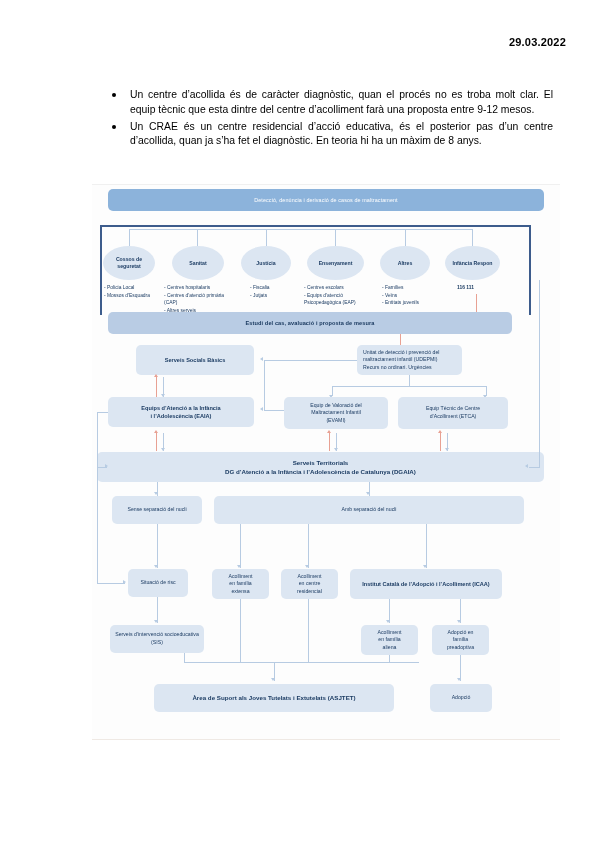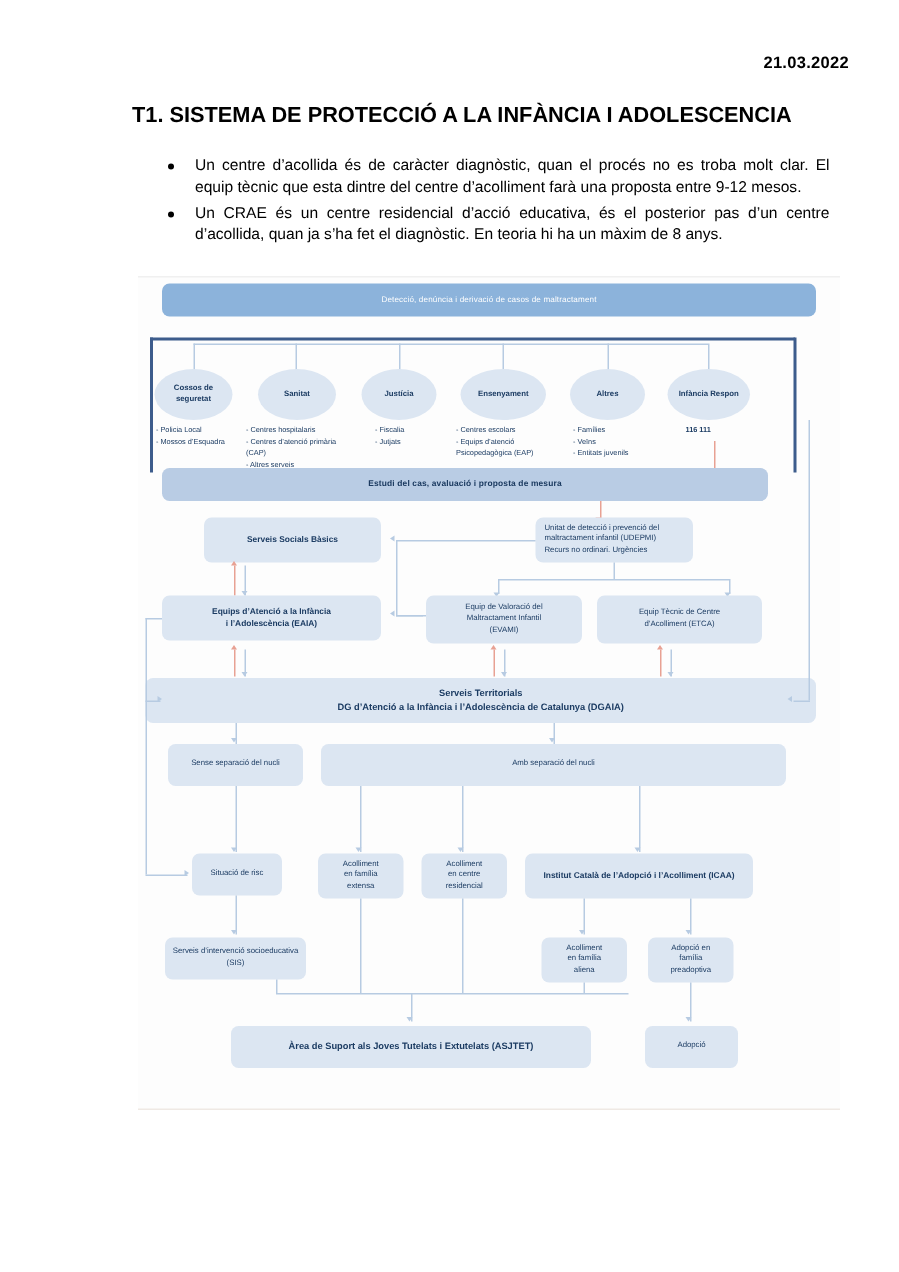--- a/index.html
+++ b/index.html
@@ -11,21 +11,21 @@
 
   
   .doc-date{
     position:absolute;right:33px;top:36px;
     font-size:11px;font-weight:bold;letter-spacing:.2px;
   }
   .doc-title{
     position:absolute;left:88px;top:68px;width:470px;
     font-size:14.5px;font-weight:bold;line-height:1.25;
   }
-  .bullets{position:absolute;left:98px;top:104px;width:455px;}
+  .bullets{position:absolute;left:98px;top:88px;width:455px;}
   .bullet{
     position:relative;padding-left:32px;margin-bottom:2px;
     font-size:10.4px;line-height:1.42;text-align:justify;
   }
   .bullet:before{
     content:"";position:absolute;left:14px;top:5px;
     width:4px;height:4px;border-radius:50%;background:#000;
   }
   .section-title{
     position:absolute;left:88px;top:165px;width:470px;
@@ -92,23 +92,22 @@
   .pair{position:absolute;}
   .pair .stem{position:absolute;width:1.3px;height:100%;}
   .pair .stem.r{background:#e8a193;left:0;}
   .pair .stem.b{background:#b7cbe2;left:7px;}
 </style>
 </head>
 <body>
 
 <div class="page">
 
-  <div class="doc-date">21.03.2022</div>
-
-  <div class="doc-title">T1. SISTEMA DE PROTECCIÓ A LA INFÀNCIA I ADOLESCENCIA</div>
+  <div class="doc-date">29.03.2022</div>
+
 
   <div class="bullets">
     <div class="bullet">Un centre d’acollida és de caràcter diagnòstic, quan el procés no es troba molt clar. El equip tècnic que esta dintre del centre d’acolliment farà una proposta entre 9-12 mesos.</div>
     <div class="bullet">Un CRAE és un centre residencial d’acció educativa, és el posterior pas d’un centre d’acollida, quan ja s’ha fet el diagnòstic. En teoria hi ha un màxim de 8 anys.</div>
   </div>
 
 
   <div class="diagram">
 
     <div class="bar" style="left:16px;top:5px;width:436px;height:22px;">Detecció, denúncia i derivació de casos de maltractament</div>

